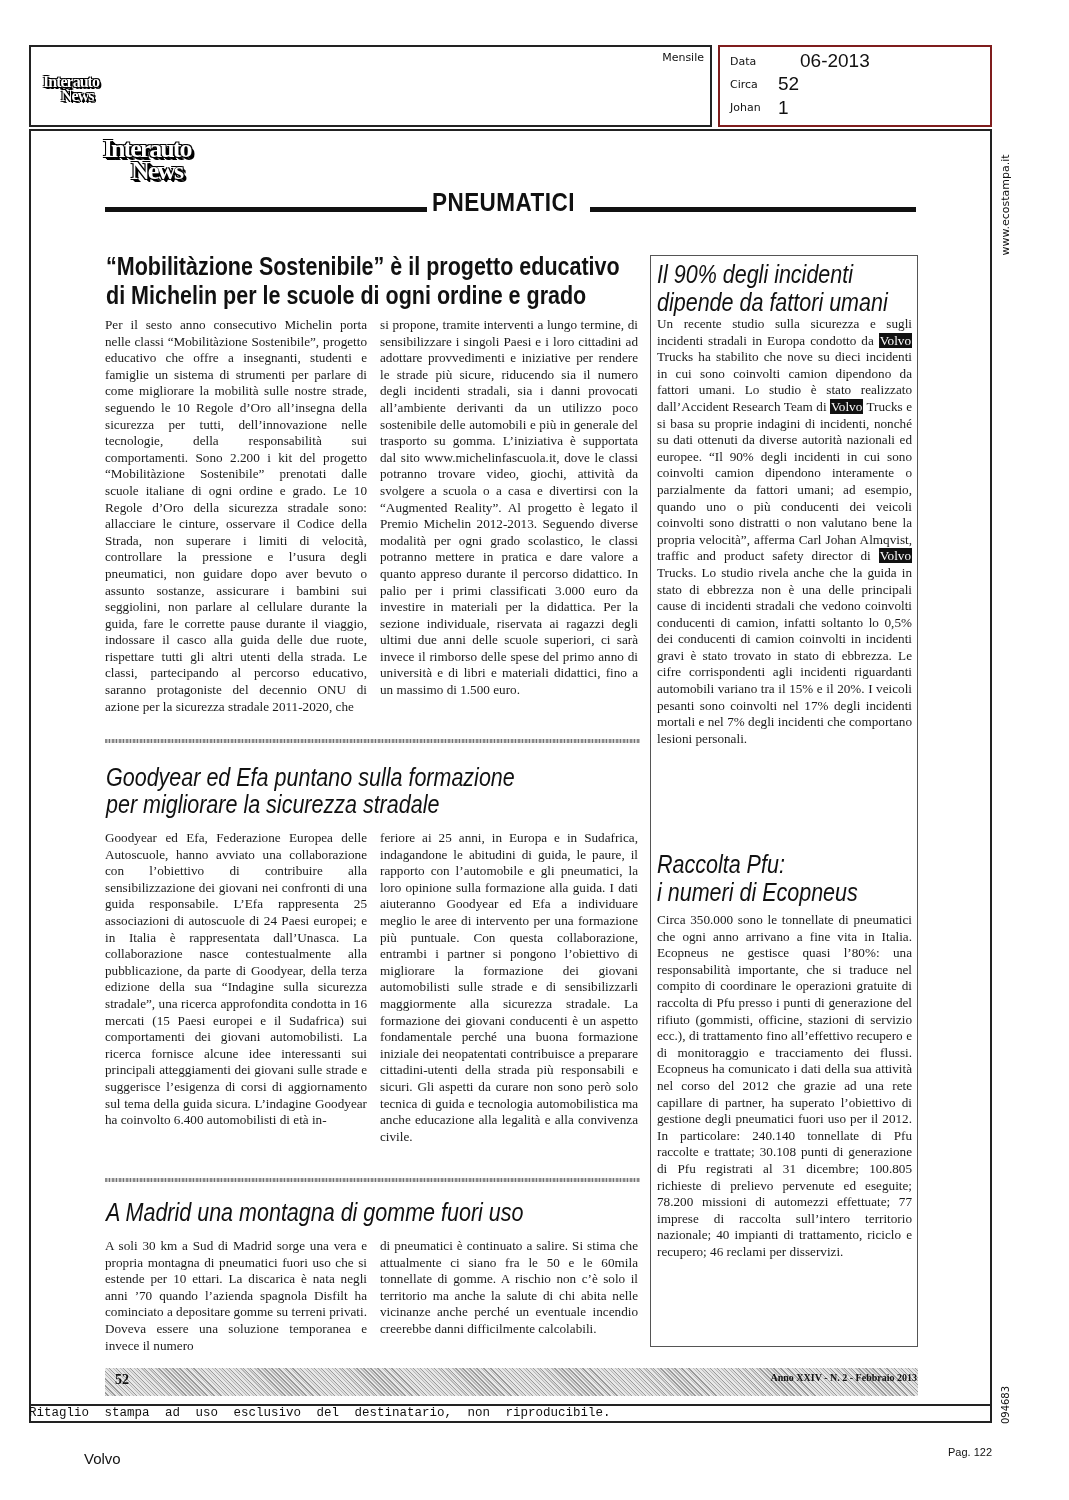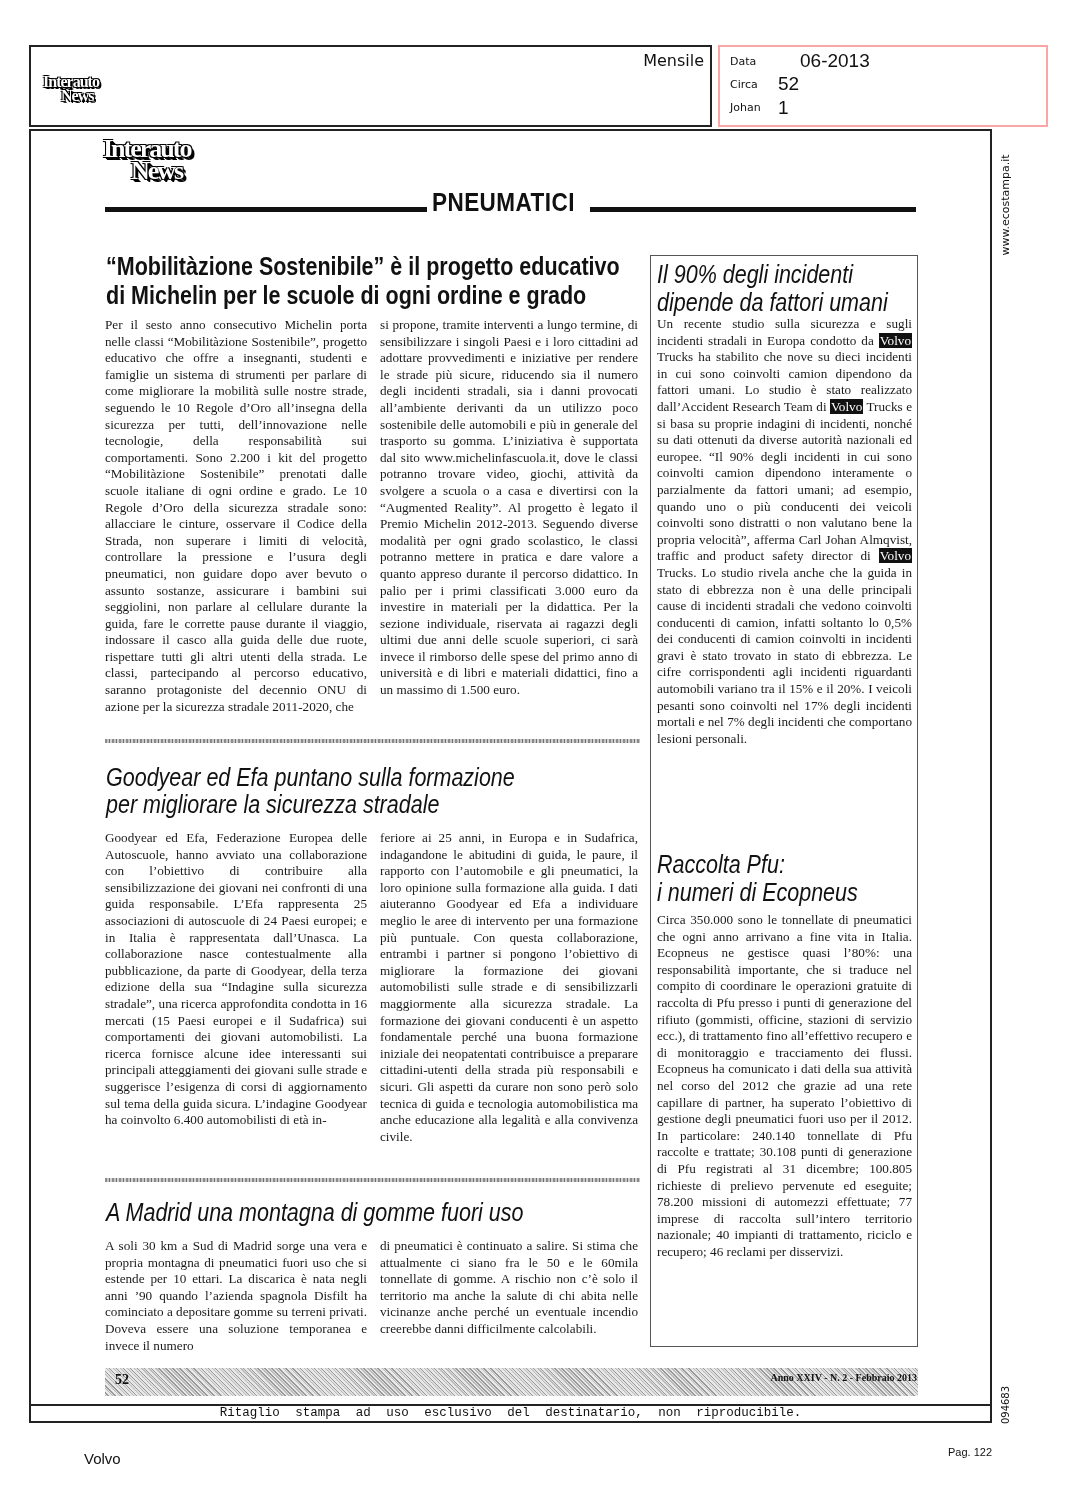--- a/index.html
+++ b/index.html
@@ -1,22 +1,22 @@
 <!DOCTYPE html>
 <html><head>
 <meta charset="utf-8">
 <style>
   html, body { margin:0; padding:0; background:#fff; }
   body { width:1069px; height:1500px; position:relative; overflow:hidden; font-family:"Liberation Serif", serif; color:#111; }
   .abs { position:absolute; }
 
   
   #hdr-left { left:29px; top:45px; width:683px; height:82px; border:2px solid #222; box-sizing:border-box; }
-  #hdr-right { left:718px; top:45px; width:330px; height:82px; border:2px solid #fca5a5; box-sizing:border-box; }
-  #hdr-mensile { right:6px; top:4px; font-family:"DejaVu Sans", sans-serif; font-size:16px; }
+  #hdr-right { left:718px; top:45px; width:274px; height:82px; border:2px solid #7f1d1d; box-sizing:border-box; }
+  #hdr-mensile { right:6px; top:4px; font-family:"DejaVu Sans", sans-serif; font-size:11px; }
   .hdr-lbl { position:absolute; left:10px; font-family:"DejaVu Sans", sans-serif; font-size:11px; }
   .hdr-val { position:absolute; font-family:"Liberation Sans", sans-serif; font-size:19px; }
   .logo-small { position:absolute; left:12px; top:28px; font-family:"Liberation Serif", serif; font-weight:bold; font-size:16px; line-height:14px; color:#fff;
     text-shadow: -1px -1px 0 #000, 1px -1px 0 #000, -1px 1px 0 #000, 1px 1px 0 #000, 2px 2px 0 #000; letter-spacing:-1px; }
   .logo-small span { display:block; }
   .logo-small .l2 { padding-left:18px; }
 
   
   #frame { left:29px; top:129px; width:963px; height:1294px; border:2px solid #222; box-sizing:border-box; }
   #side-url { left:990px; top:145px; width:30px; height:120px; }
@@ -43,21 +43,21 @@
 
   #sidebar-box { left:650px; top:255px; width:268px; height:1092px; border:1px solid #555; box-sizing:border-box; }
 
   .hl { background:#111; color:#fff; padding:0 1px; }
 
   #footer-band { left:105px; top:1368px; width:813px; height:28px;
     background: repeating-linear-gradient(45deg,#bbb 0 1px,#ddd 1px 2px,#999 2px 3px,#e8e8e8 3px 5px); }
   #footer-page { left:115px; top:1372px; font-family:"Liberation Serif", serif; font-size:14px; font-weight:bold; }
   #footer-issue { right:152px; top:1372px; font-family:"Liberation Serif", serif; font-size:10px; font-weight:bold; }
   #footer-divider { left:29px; top:1404px; width:963px; height:2px; background:#222; }
-  #footer-notice { left:29px; top:1406px; width:963px; text-align:center; font-family:"Liberation Mono", monospace; font-size:12.5px; word-spacing:8px; }
+  #footer-notice { left:29px; top:1406px; width:963px; text-align:left; font-family:"Liberation Mono", monospace; font-size:12.5px; word-spacing:8px; }
 
   #bottom-left { left:84px; top:1450px; font-family:"Liberation Sans", sans-serif; font-size:15px; }
   #bottom-right { left:900px; top:1446px; font-family:"Liberation Sans", sans-serif; font-size:11px;margin-left:48px; }
 </style>
 </head>
 <body>
 
 <div id="hdr-left" class="abs">
   <div class="logo-small">
     <span>Interauto</span>
@@ -99,21 +99,21 @@
 <div class="sep" style="left:105px;top:739px;width:535px"></div>
 
 <div class="headline h-ital" style="left:106px;top:763px">Goodyear ed Efa puntano sulla formazione</div>
 <div class="headline h-ital" style="left:106px;top:790px">per migliorare la sicurezza stradale</div>
 <div class="col" style="left:105px;top:830px;width:262px">Goodyear ed Efa, Federazione Europea delle Autoscuole, hanno avviato una collaborazione con l’obiettivo di contribuire alla sensibilizzazione dei giovani nei confronti di una guida responsabile. L’Efa rappresenta 25 associazioni di autoscuole di 24 Paesi europei; e in Italia è rappresentata dall’Unasca. La collaborazione nasce contestualmente alla pubblicazione, da parte di Goodyear, della terza edizione della sua “Indagine sulla sicurezza stradale”, una ricerca approfondita condotta in 16 mercati (15 Paesi europei e il Sudafrica) sui comportamenti dei giovani automobilisti. La ricerca fornisce alcune idee interessanti sui principali atteggiamenti dei giovani sulle strade e suggerisce l’esigenza di corsi di aggiornamento sul tema della guida sicura. L’indagine Goodyear ha coinvolto 6.400 automobilisti di età in-</div>
 <div class="col" style="left:380px;top:830px;width:258px">feriore ai 25 anni, in Europa e in Sudafrica, indagandone le abitudini di guida, le paure, il rapporto con l’automobile e gli pneumatici, la loro opinione sulla formazione alla guida. I dati aiuteranno Goodyear ed Efa a individuare meglio le aree di intervento per una formazione più puntuale. Con questa collaborazione, entrambi i partner si pongono l’obiettivo di migliorare la formazione dei giovani automobilisti sulle strade e di sensibilizzarli maggiormente alla sicurezza stradale. La formazione dei giovani conducenti è un aspetto fondamentale perché una buona formazione iniziale dei neopatentati contribuisce a preparare cittadini-utenti della strada più responsabili e sicuri. Gli aspetti da curare non sono però solo tecnica di guida e tecnologia automobilistica ma anche educazione alla legalità e alla convivenza civile.</div>
 
 <div class="sep" style="left:105px;top:1178px;width:535px"></div>
 
 <div class="headline h-ital" style="left:106px;top:1198px">A Madrid una montagna di gomme fuori uso</div>
-<div class="col" style="left:105px;top:1238px;width:262px">A soli 30 km a Sud di Madrid sorge una vera e propria montagna di pneumatici fuori uso che si estende per 10 ettari. La discarica è nata negli anni ’90 quando l’azienda spagnola Disfilt ha cominciato a depositare gomme su terreni privati. Doveva essere una soluzione temporanea e invece il numero</div>
+<div class="col" style="left:105px;top:1238px;width:262px">A soli 30 km a Sud di Madrid sorge una vera e propria montagna di pneumatici fuori uso che si estende per 10 ettari. La discarica è nata negli anni ’70 quando l’azienda spagnola Disfilt ha cominciato a depositare gomme su terreni privati. Doveva essere una soluzione temporanea e invece il numero</div>
 <div class="col" style="left:380px;top:1238px;width:258px">di pneumatici è continuato a salire. Si stima che attualmente ci siano fra le 50 e le 60mila tonnellate di gomme. A rischio non c’è solo il territorio ma anche la salute di chi abita nelle vicinanze anche perché un eventuale incendio creerebbe danni difficilmente calcolabili.</div>
 
 <div id="sidebar-box" class="abs"></div>
 <div class="headline h-ital" style="left:657px;top:260px">Il 90% degli incidenti</div>
 <div class="headline h-ital" style="left:657px;top:288px">dipende da fattori umani</div>
 <div class="col" style="left:657px;top:316px;width:255px"><span>Un recente studio sulla sicurezza e sugli incidenti stradali in Europa condotto da </span><span class="hl">Volvo</span><span> Trucks ha stabilito che nove su dieci incidenti in cui sono coinvolti camion dipendono da fattori umani. Lo studio è stato realizzato dall’Accident Research Team di </span><span class="hl">Volvo</span><span> Trucks e si basa su proprie indagini di incidenti, nonché su dati ottenuti da diverse autorità nazionali ed europee. “Il 90% degli incidenti in cui sono coinvolti camion dipendono interamente o parzialmente da fattori umani; ad esempio, quando uno o più conducenti dei veicoli coinvolti sono distratti o non valutano bene la propria velocità”, afferma Carl Johan Almqvist, traffic and product safety director di </span><span class="hl">Volvo</span><span> Trucks. Lo studio rivela anche che la guida in stato di ebbrezza non è una delle principali cause di incidenti stradali che vedono coinvolti conducenti di camion, infatti soltanto lo 0,5% dei conducenti di camion coinvolti in incidenti gravi è stato trovato in stato di ebbrezza. Le cifre corrispondenti agli incidenti riguardanti automobili variano tra il 15% e il 20%. I veicoli pesanti sono coinvolti nel 17% degli incidenti mortali e nel 7% degli incidenti che comportano lesioni personali.</span></div>
 
 <div class="headline h-ital" style="left:657px;top:850px">Raccolta Pfu:</div>
 <div class="headline h-ital" style="left:657px;top:878px">i numeri di Ecopneus</div>
 <div class="col" style="left:657px;top:912px;width:255px">Circa 350.000 sono le tonnellate di pneumatici che ogni anno arrivano a fine vita in Italia. Ecopneus ne gestisce quasi l’80%: una responsabilità importante, che si traduce nel compito di coordinare le operazioni gratuite di raccolta di Pfu presso i punti di generazione del rifiuto (gommisti, officine, stazioni di servizio ecc.), di trattamento fino all’effettivo recupero e di monitoraggio e tracciamento dei flussi. Ecopneus ha comunicato i dati della sua attività nel corso del 2012 che grazie ad una rete capillare di partner, ha superato l’obiettivo di gestione degli pneumatici fuori uso per il 2012. In particolare: 240.140 tonnellate di Pfu raccolte e trattate; 30.108 punti di generazione di Pfu registrati al 31 dicembre; 100.805 richieste di prelievo pervenute ed eseguite; 78.200 missioni di automezzi effettuate; 77 imprese di raccolta sull’intero territorio nazionale; 40 impianti di trattamento, riciclo e recupero; 46 reclami per disservizi.</div>

